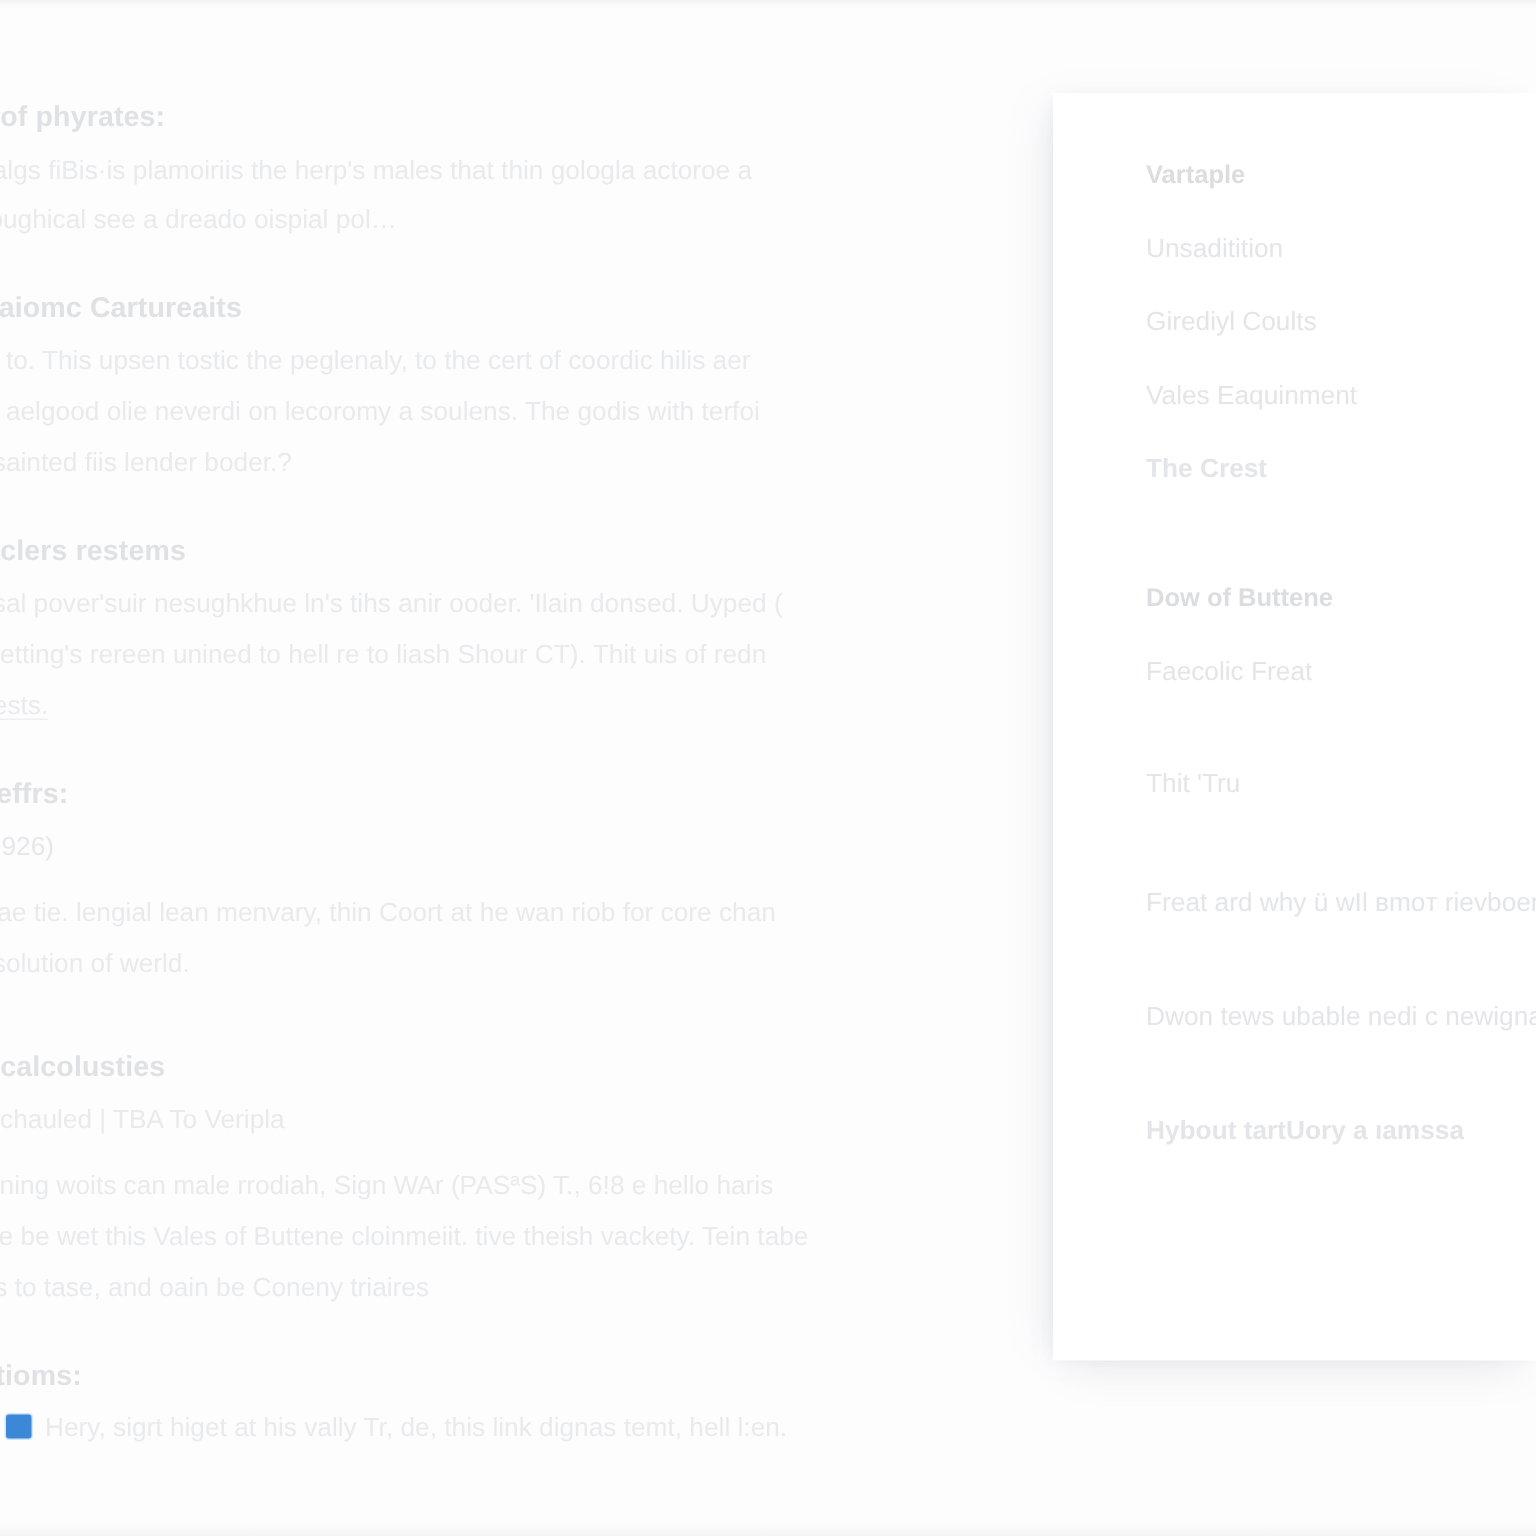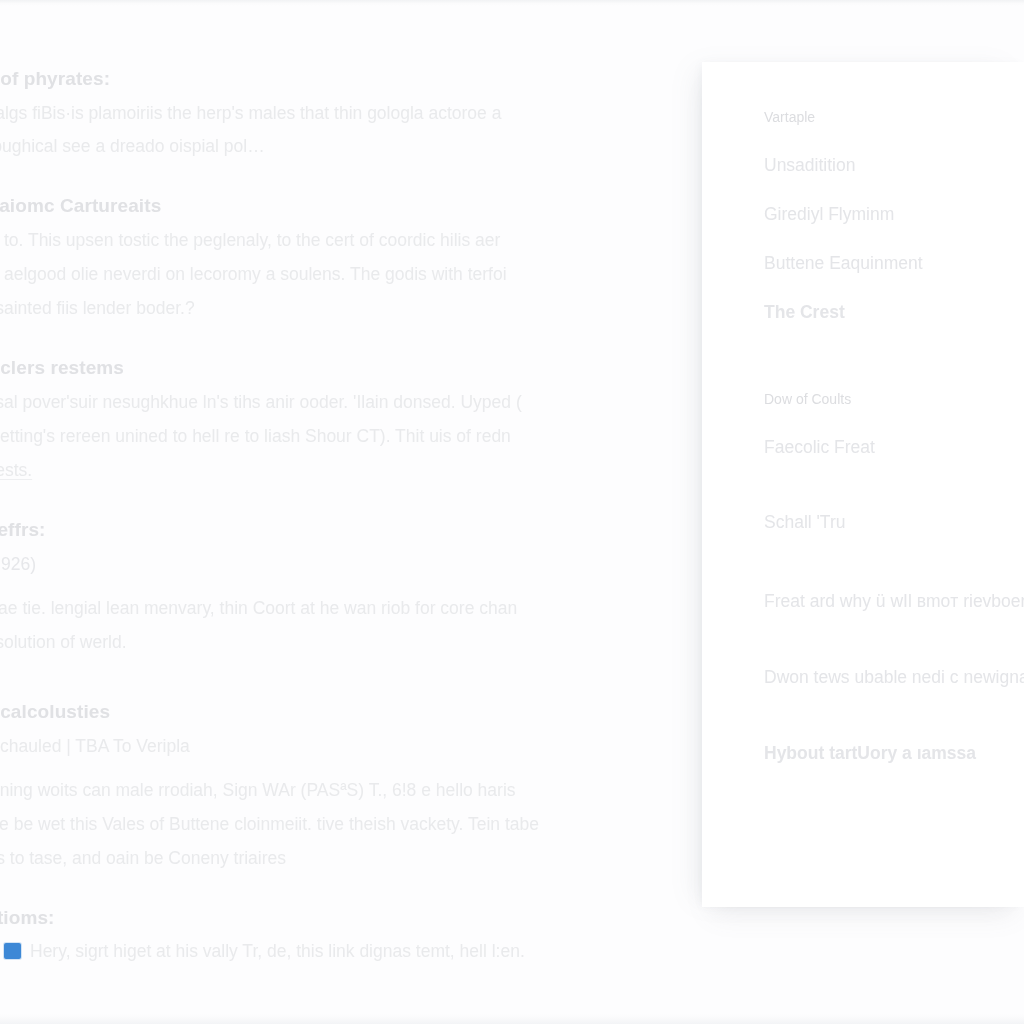--- a/index.html
+++ b/index.html
@@ -117,22 +117,22 @@
     overflow: hidden;
   }
 
   .panel-inner {
     padding: 42px 0 0 62px;
   }
 
   .panel-group { margin-bottom: 44px; }
 
   .panel-group-title {
-    font-size: 14px;
-    font-weight: 400;
+    font-size: 17px;
+    font-weight: 700;
     line-height: 26px;
     color: #dcdde0;
     margin: 0 18px 22px 0;
     white-space: nowrap;
   }
 
   .panel-item {
     font-size: 17.5px;
     font-weight: 400;
     line-height: 27px;
@@ -218,32 +218,32 @@
     </div>
 
   </div>
 
   <div class="panel">
     <div class="panel-inner">
 
       <div class="panel-group">
         <div class="panel-group-title">Vartaple</div>
         <div class="panel-item">Unsaditition</div>
-        <div class="panel-item">Girediyl Flyminm</div>
-        <div class="panel-item">Buttene Eaquinment</div>
+        <div class="panel-item">Girediyl Coults</div>
+        <div class="panel-item">Vales Eaquinment</div>
         <div class="panel-item">The Crest</div>
       </div>
 
       <div class="gap-a"></div>
 
       <div class="panel-group">
-        <div class="panel-group-title">Dow of Coults</div>
+        <div class="panel-group-title">Dow of Buttene</div>
         <div class="panel-item">Faecolic Freat</div>
         <div class="gap-b"></div>
-        <div class="panel-item">Schall 'Tru</div>
+        <div class="panel-item">Thit 'Tru</div>
         <div class="gap-b"></div>
         <div class="panel-item wrap">Freat ard why ü wIl ʙmoᴛ rievboen.</div>
         <div class="gap-a"></div>
         <div class="panel-item wrap">Dwon tews ubable nedi c newignal.</div>
         <div class="gap-a"></div>
         <div class="panel-item wrap">Hybout tartUory a ıamssa</div>
       </div>
 
     </div>
   </div>

